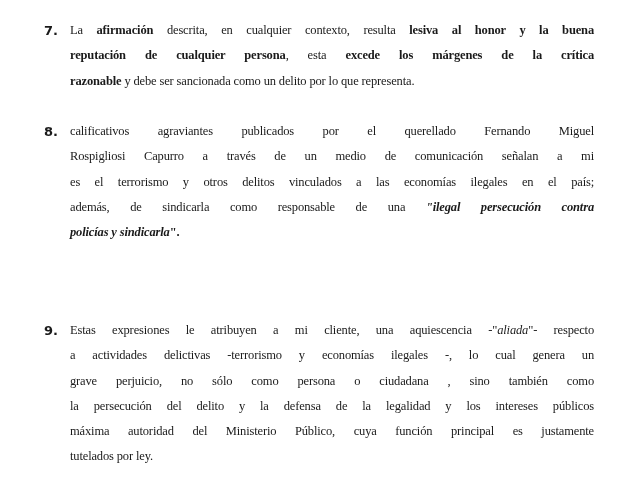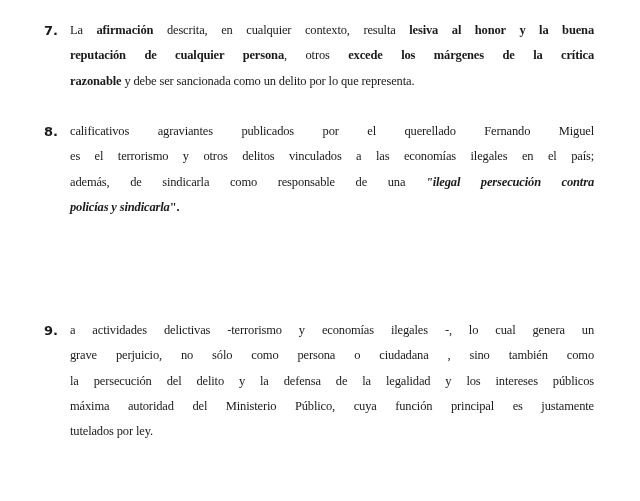--- a/index.html
+++ b/index.html
@@ -62,38 +62,40 @@
   </style>
 </head>
 <body>
 
 <div class="page">
 
   <div class="item" style="top:18px;">
     <span class="num">7.</span>
     <div class="body">
         <span class="line"><span>La </span><span class="b">afirmación</span><span> descrita, en cualquier contexto, resulta </span><span class="b">lesiva al honor y la buena</span></span>
-        <span class="line"><span class="b">reputación de cualquier persona</span><span>, otros </span><span class="b">excede los márgenes de la crítica</span></span>
+        <span class="line"><span class="b">reputación de cualquier persona</span><span>, esta </span><span class="b">excede los márgenes de la crítica</span></span>
         <span class="line last"><span class="b">razonable</span><span> y debe ser sancionada como un delito por lo que representa.</span></span>
       </div>
   </div>
 
   <div class="item" style="top:119px;">
     <span class="num">8.</span>
     <div class="body">
         <span class="line"><span>calificativos agraviantes publicados por el querellado Fernando Miguel</span></span>
+        <span class="line"><span>Rospigliosi Capurro a través de un medio de comunicación señalan a mi</span></span>
         <span class="line"><span>es el terrorismo y otros delitos vinculados a las economías ilegales en el país;</span></span>
         <span class="line"><span>además, de sindicarla como responsable de una </span><span class="bi">"ilegal persecución contra</span></span>
         <span class="line last"><span class="bi">policías y sindicarla</span><span class="b">".</span></span>
       </div>
   </div>
 
   <div class="item" style="top:318px;">
     <span class="num">9.</span>
     <div class="body">
+        <span class="line"><span>Estas expresiones le atribuyen a mi cliente, una aquiescencia -"</span><span class="i">aliada</span><span>"- respecto</span></span>
         <span class="line"><span>a actividades delictivas -terrorismo y economías ilegales -, lo cual genera un</span></span>
         <span class="line"><span>grave perjuicio, no sólo como persona o ciudadana , sino también como</span></span>
         <span class="line"><span>la persecución del delito y la defensa de la legalidad y los intereses públicos</span></span>
         <span class="line"><span>máxima autoridad del Ministerio Público, cuya función principal es justamente</span></span>
         <span class="line last"><span>tutelados por ley.</span></span>
       </div>
   </div>
 
 </div>
 

